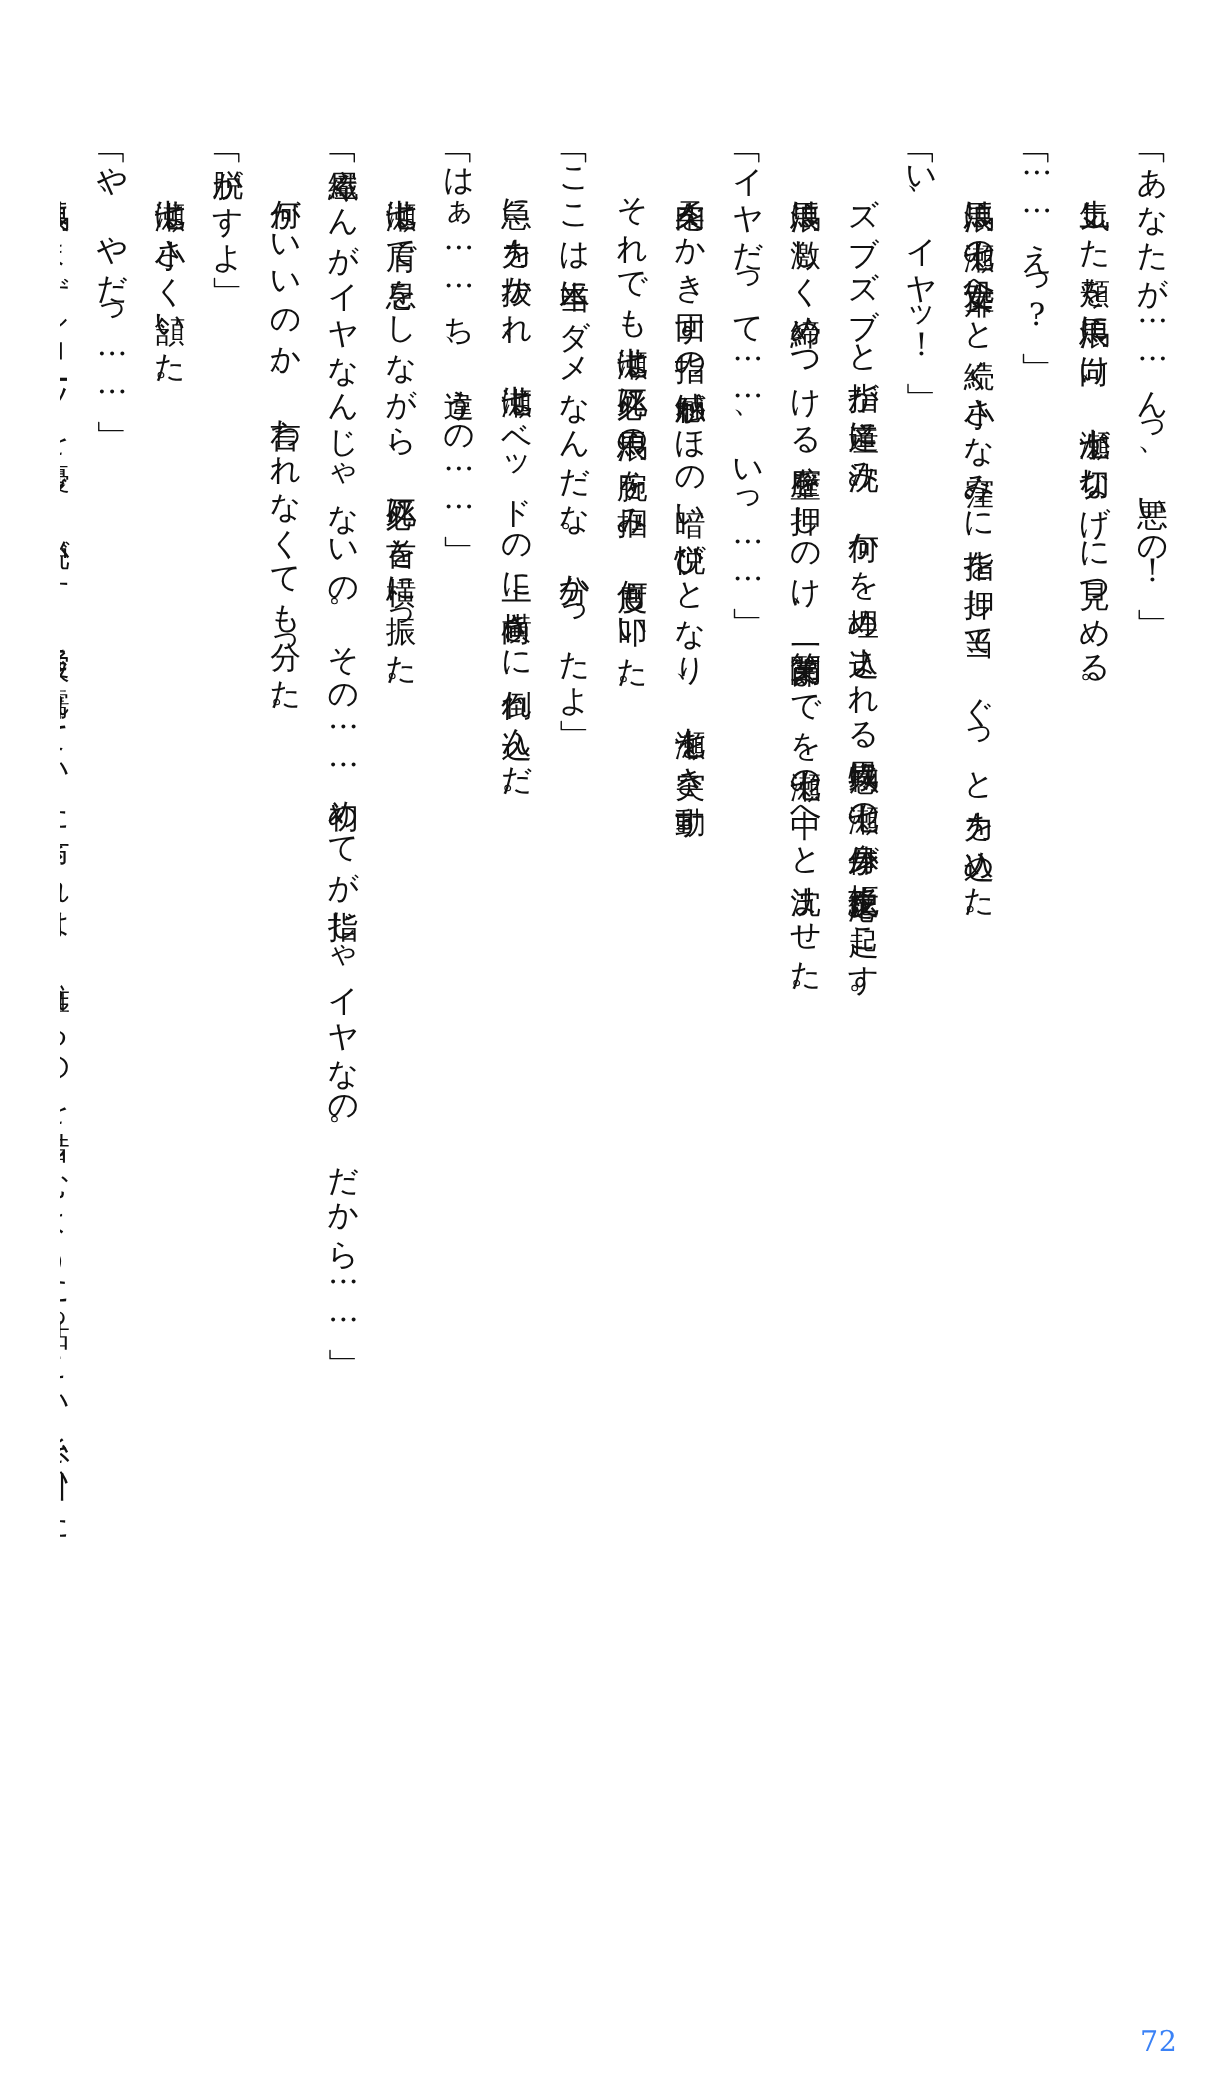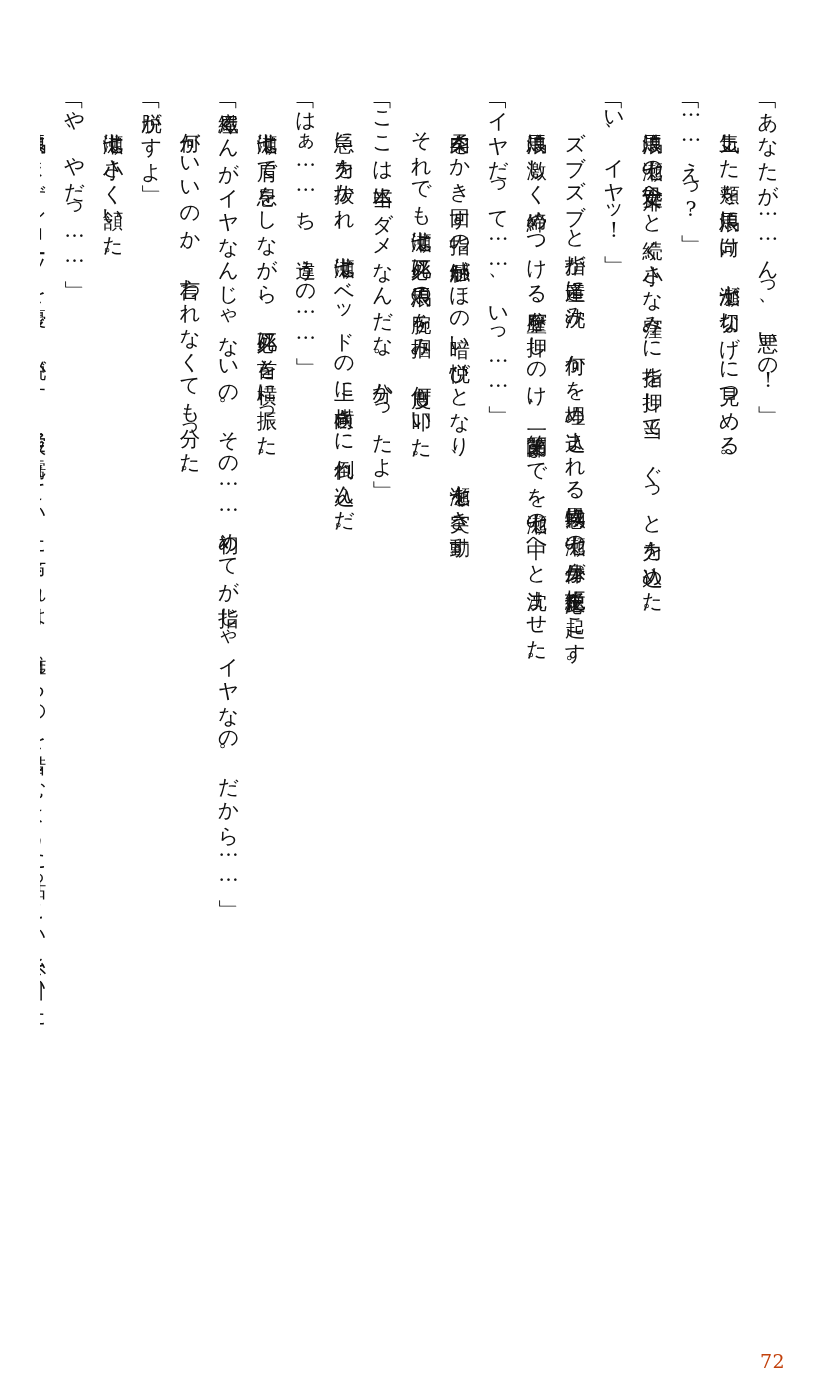--- a/index.html
+++ b/index.html
@@ -50,21 +50,21 @@
     text-indent: 1em;
   }
 
   .page-number {
     position: absolute;
     right: 36px;
     bottom: 28px;
     font-size: 19px;
     font-family: "DejaVu Serif", "Liberation Serif", serif;
     letter-spacing: 0.02em;
-    color: #c2410c;
+    color: #3b82f6;
     margin-left: 29px;
   }
 </style>
 </head>
 <body>
 
 <div class="page">
 
   <div class="text-body">
     <p class="para">「あなたが……んっ、悪いの!」</p>

